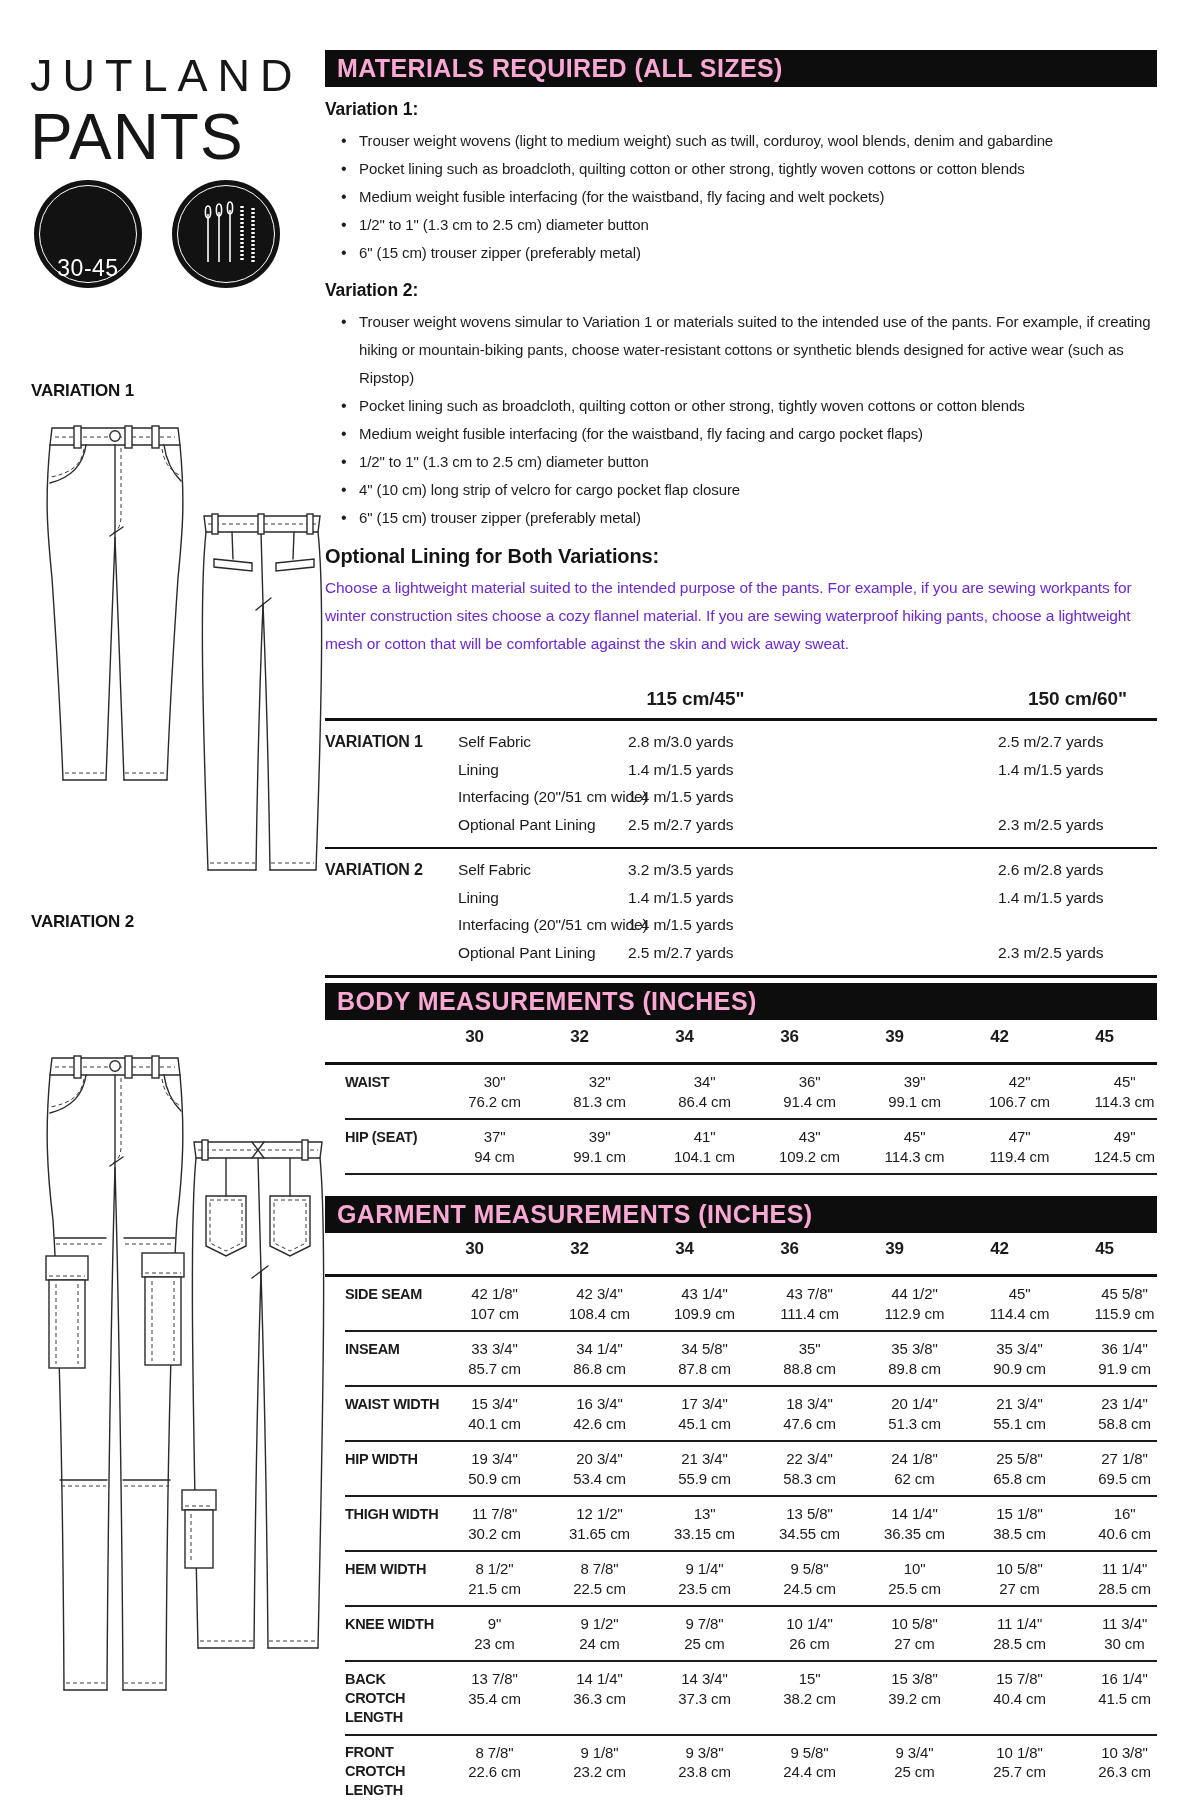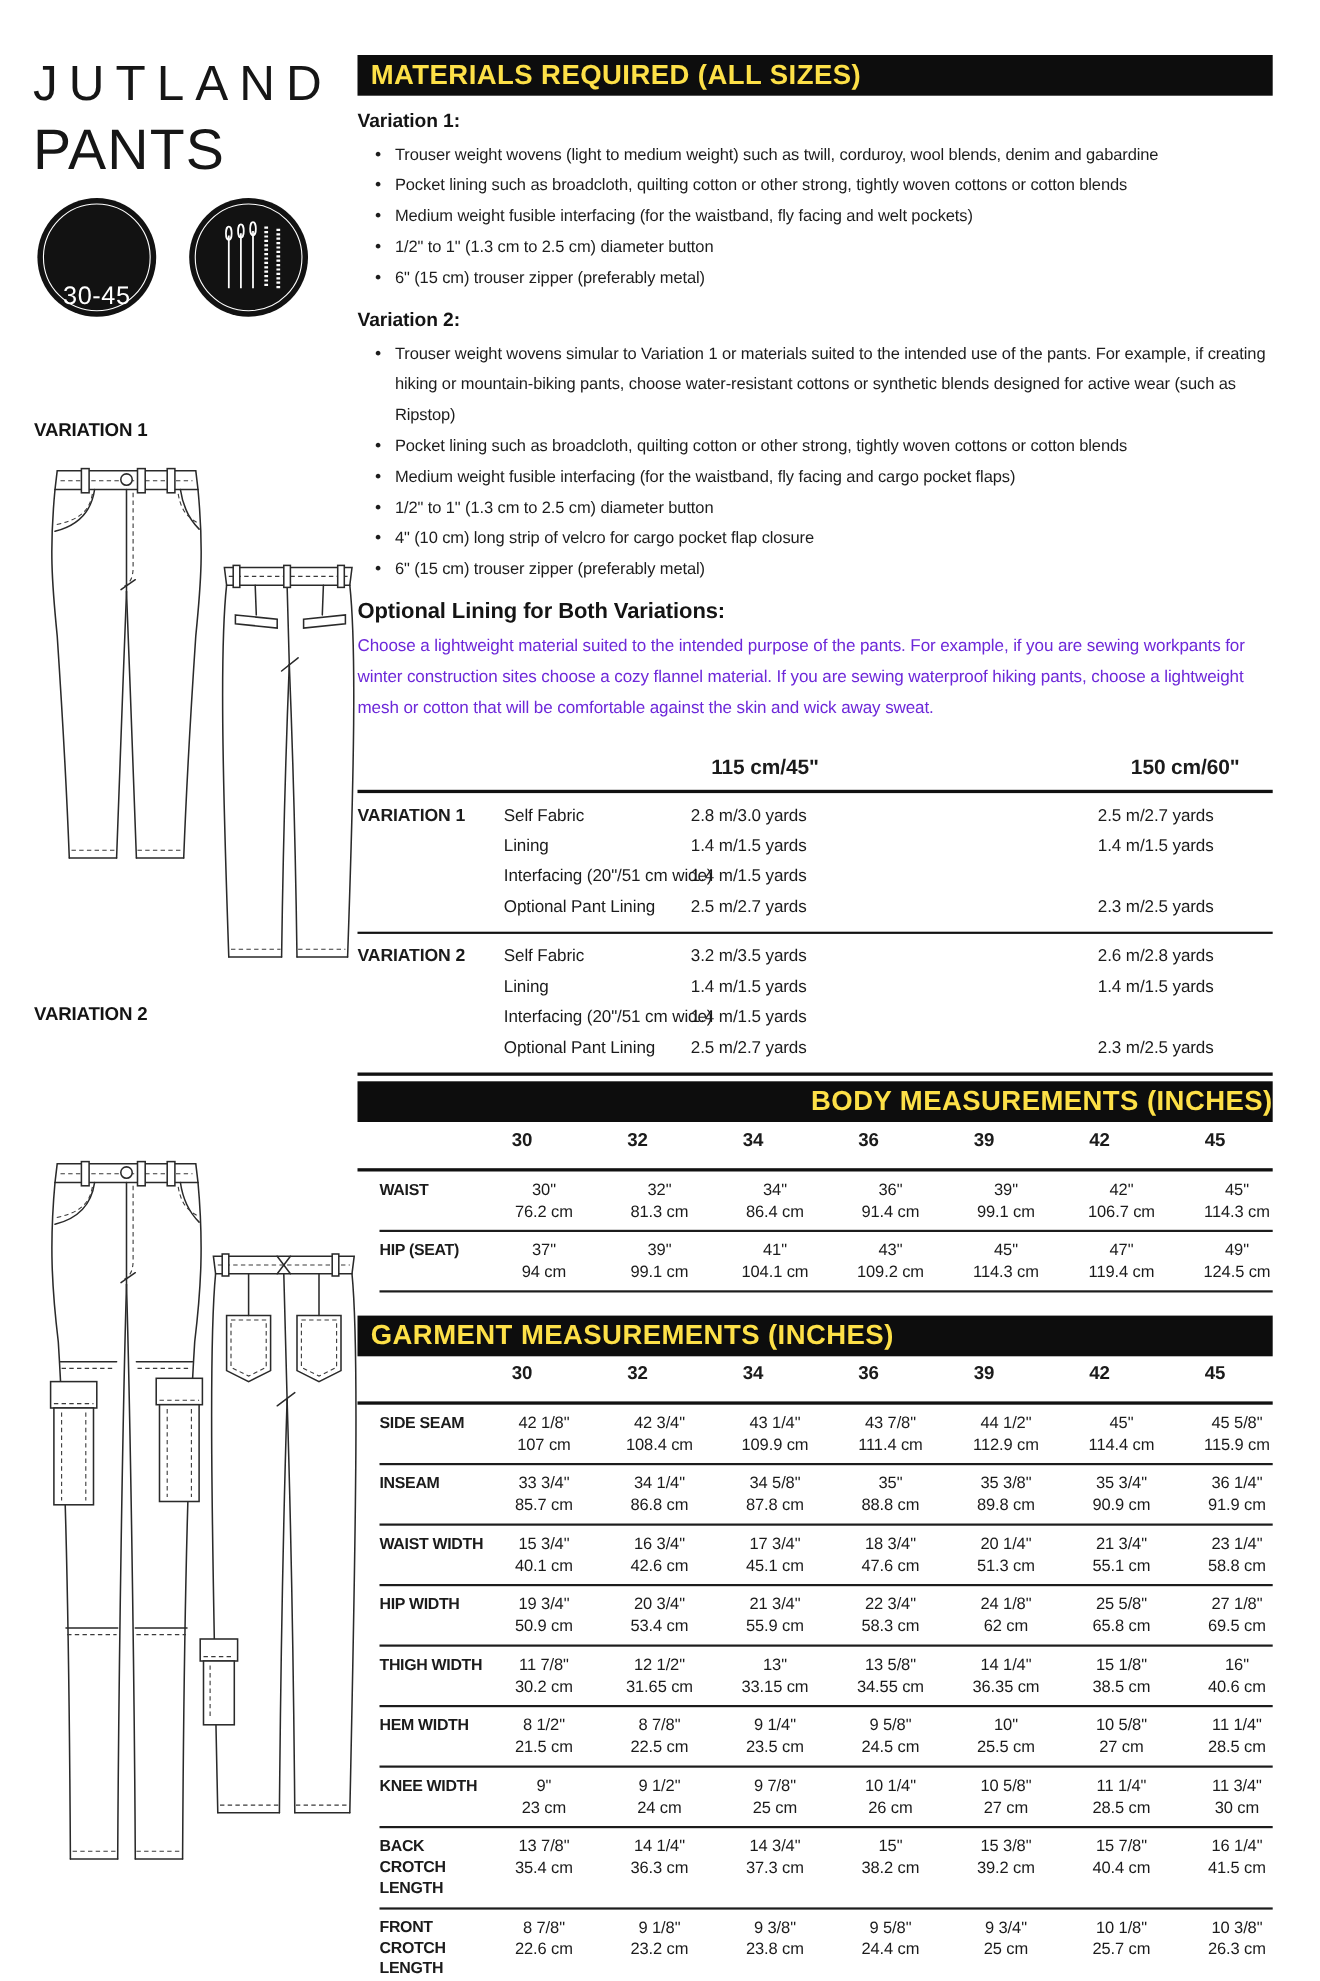--- a/index.html
+++ b/index.html
@@ -3,38 +3,38 @@
 <meta charset="utf-8">
 <style>
   * { margin:0; padding:0; box-sizing:border-box; }
   html,body { background:#ffffff; }
   body { font-family:"Liberation Sans", sans-serif; color:#1b1b1b; letter-spacing:-0.1px; }
   #page { position:relative; width:1200px; height:1801px; background:#fff; overflow:hidden; }
 
   
   .title-block { position:absolute; left:30px; top:52px; width:300px; }
   .title-line1 { font-size:45px; font-weight:400; letter-spacing:10px; color:#161616; line-height:48px; }
-  .title-line2 { font-size:52px; font-weight:400; letter-spacing:1px; color:#161616; line-height:74px; }
+  .title-line2 { font-size:64px; font-weight:400; letter-spacing:1px; color:#161616; line-height:74px; }
   .badge { position:absolute; border-radius:50%; background:#121212; }
   .badge-size { left:34px; top:180px; width:108px; height:108px; }
   .badge-needles { left:172px; top:180px; width:108px; height:108px; }
   .badge-ring { position:absolute; left:5px; top:5px; right:5px; bottom:5px; border:1.5px solid #fff; border-radius:50%; }
   .badge-text { position:absolute; width:100%; top:50%; transform:translateY(-54%); text-align:center; color:#fff; font-size:23px; letter-spacing:0.5px;margin-top:36px; }
   .var-label { position:absolute; left:31px; font-size:17px; font-weight:700; letter-spacing:-0.2px; color:#141414; }
   .drawing { position:absolute; }
   .ln  { fill:none; stroke:#2a2a2a; stroke-width:1.4; stroke-linecap:round; }
   .fw  { fill:#ffffff; stroke:#2a2a2a; stroke-width:1.4; }
   .st  { fill:none; stroke:#3a3a3a; stroke-width:1; stroke-dasharray:4 3; }
   .ndl { stroke:#ffffff; fill:none; }
 
   
-  .bar { position:absolute; left:325px; width:832px; height:37px; background:#0d0d0d; color:#fde047;
+  .bar { position:absolute; left:325px; width:832px; height:37px; background:#0d0d0d; color:#f9a8d4;
          font-size:25px; font-weight:700; letter-spacing:0.4px; line-height:37px; padding-left:12px; white-space:nowrap; }
   #bar-materials { top:50px; }
-  #bar-body { top:983px;text-align:right; }
+  #bar-body { top:983px; }
   #bar-garment { top:1196px; }
 
   #materials-content { position:absolute; left:325px; top:99px; width:832px; }
   .sub-head { font-size:17.5px; font-weight:700; margin-bottom:7px; color:#141414; }
   ul.mat-list { list-style:none; margin-bottom:13px; }
   ul.mat-list li { position:relative; padding-left:34px; font-size:15px; line-height:28px; color:#1d1d1d; }
   ul.mat-list li::before { content:"•"; position:absolute; left:16px; top:0; font-size:16px; }
   .opt-head { font-size:20px; font-weight:700; margin:10px 0 6px 0; color:#141414; }
   .opt-body { font-size:15.5px; line-height:28px; color:#6d28d9; }
 

